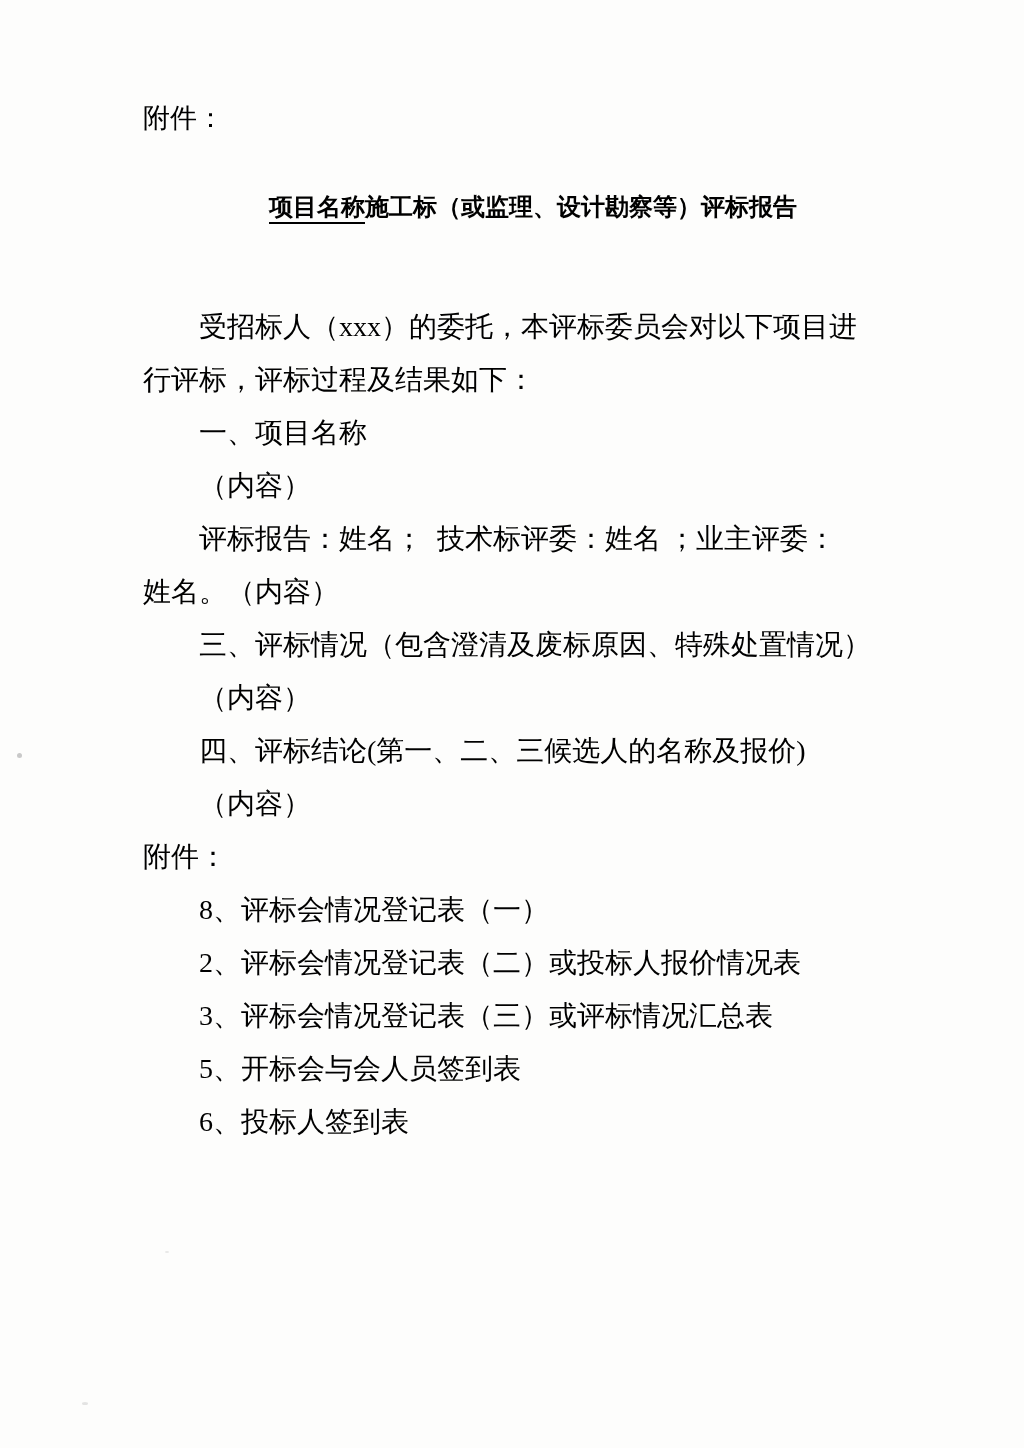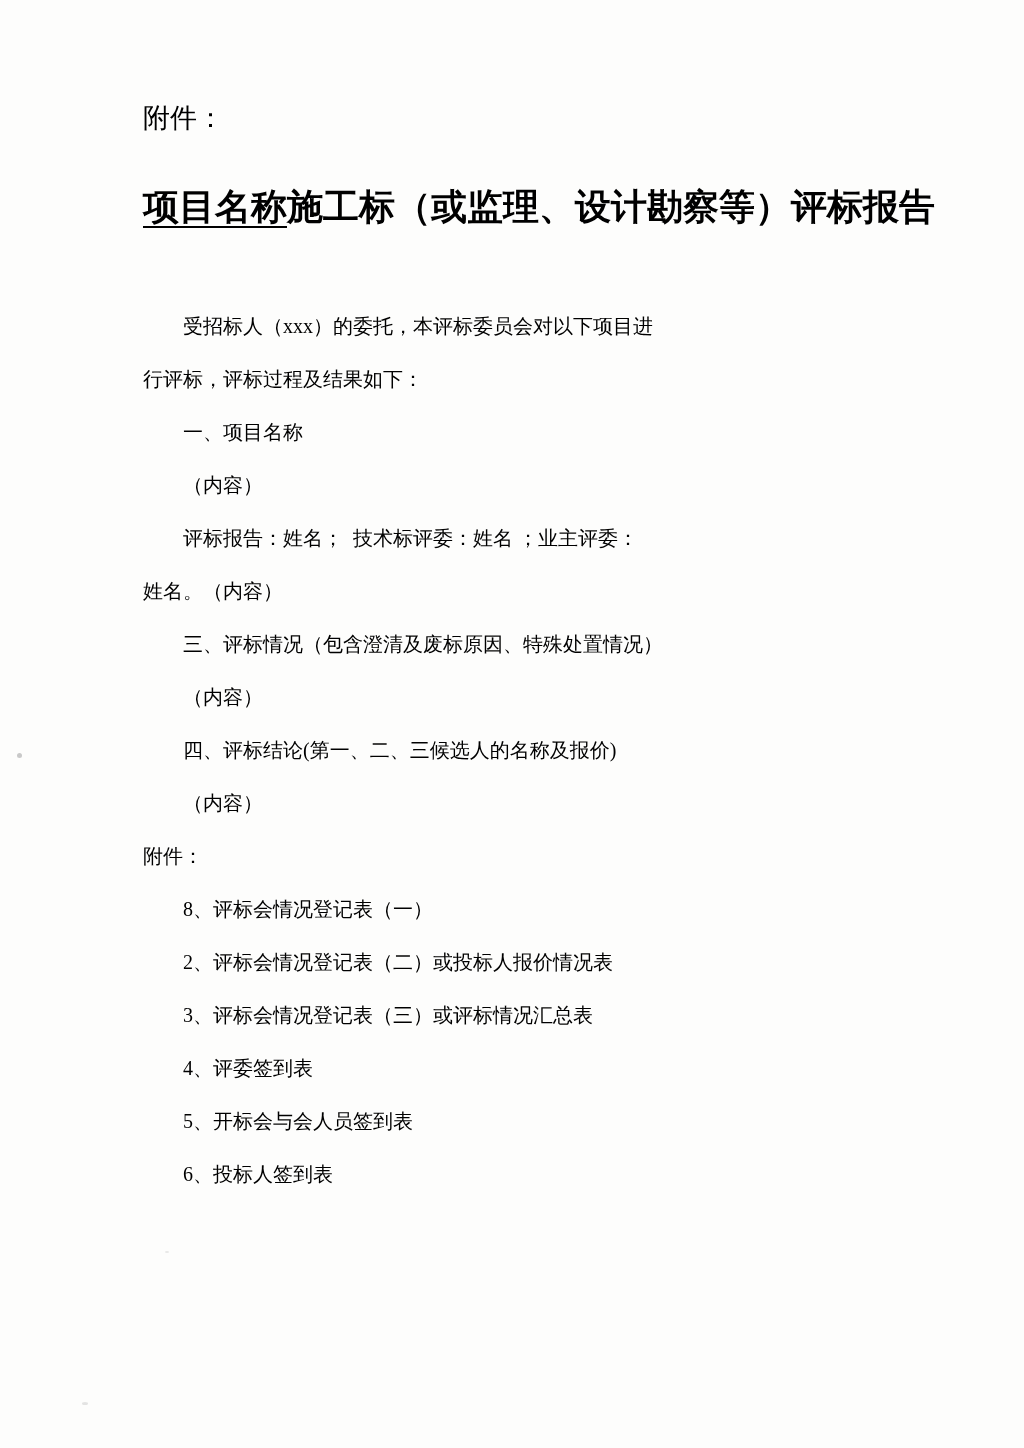--- a/index.html
+++ b/index.html
@@ -15,34 +15,34 @@
     background: #fdfdfc;
     color: #000000;
     padding: 98px 101px 0 143px;
   }
   .attachment-label {
     font-size: 27px;
     line-height: 40px;
   }
   .doc-title {
     margin-top: 48px;
-    font-size: 36px;
+    font-size: 24px;
     line-height: 42px;
     font-weight: bold;
     text-align: center;
     white-space: nowrap;
   }
   .doc-title .u {
     text-decoration: underline;
     text-decoration-thickness: 2px;
     text-underline-offset: 7px;
   }
   .doc-body {
     margin-top: 72px;
-    font-size: 20px;
+    font-size: 28px;
     line-height: 53px;
   }
   .para {
     white-space: pre-wrap;
     word-break: break-all;
   }
   .para.indent { text-indent: 2em; }
   .para.flush  { text-indent: 0; }
   
   .artifact {
@@ -85,21 +85,20 @@
       <p class="para indent">（内容）</p>
 
       <p class="para flush">附件：</p>
 
       <p class="para indent">8、评标会情况登记表（一）</p>
 
       <p class="para indent">2、评标会情况登记表（二）或投标人报价情况表</p>
 
       <p class="para indent">3、评标会情况登记表（三）或评标情况汇总表</p>
 
-      <p class="para indent">4、评委签到表</p>
 
       <p class="para indent">5、开标会与会人员签到表</p>
 
       <p class="para indent">6、投标人签到表</p>
 
   </div>
 
   <span class="artifact a1"></span>
   <span class="artifact a2"></span>
   <span class="artifact a3"></span>

